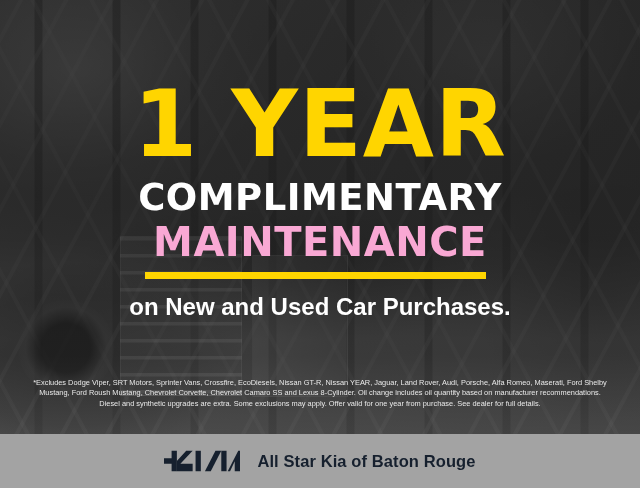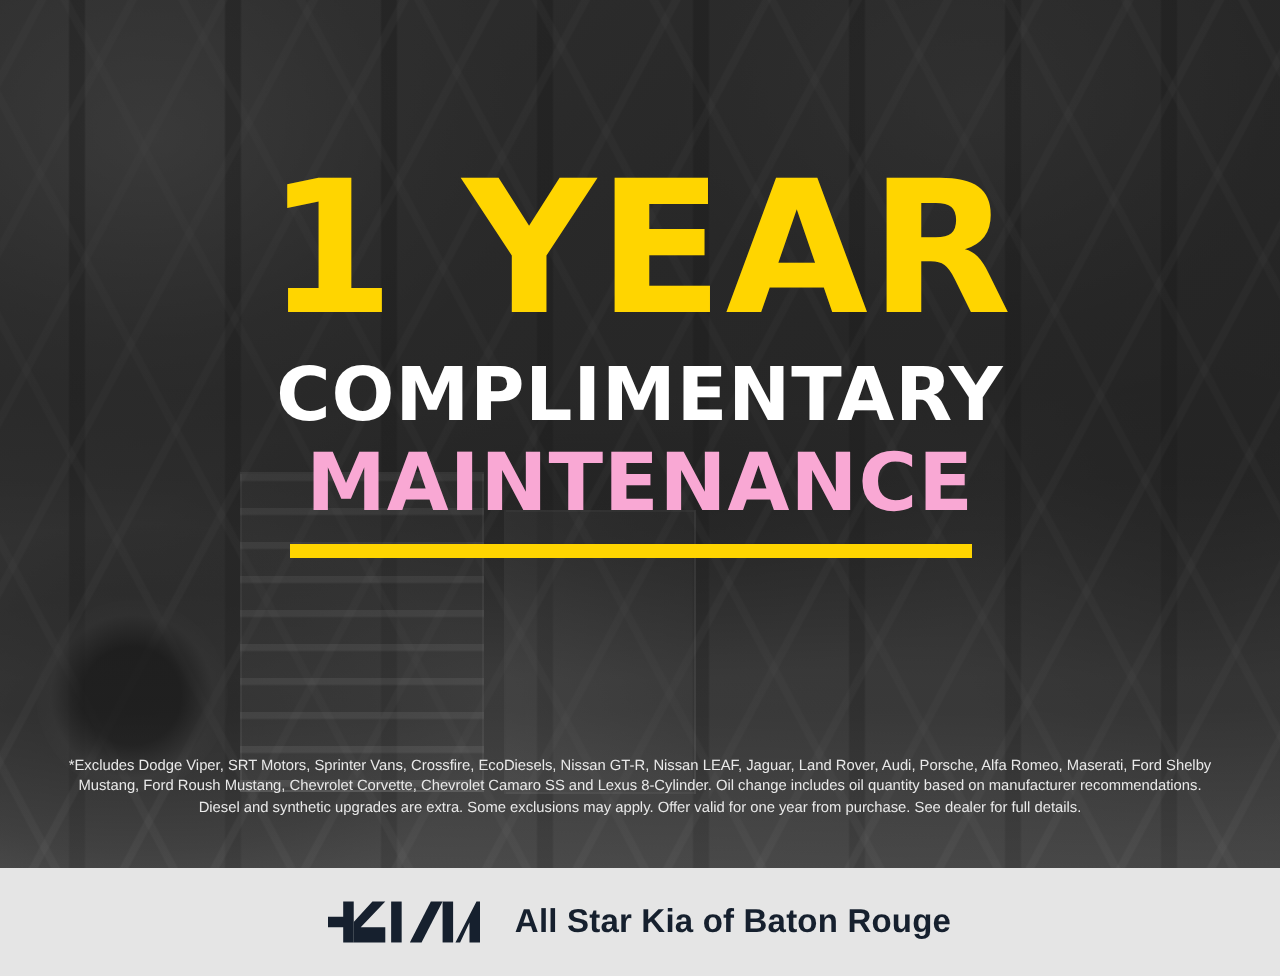--- a/index.html
+++ b/index.html
@@ -178,21 +178,21 @@
     font-family: "Liberation Sans", sans-serif;
   }
   .disclaimer p { margin: 0; }
 
   
   .footer {
     position: absolute;
     left: 0; top: 434px;
     width: 640px;
     height: 54px;
-    background: #e5e5e5;
+    background: #a3a3a3;
     display: flex;
     align-items: center;
     justify-content: center;
     gap: 17px;
   }
 
   .kia-logo { display: block; }
 
   .dealer-name {
     color: #16202e;
@@ -219,24 +219,25 @@
 
       <div class="headline-year">1 YEAR</div>
 
       <div class="headline-sub1">COMPLIMENTARY</div>
 
       <div class="headline-sub2">MAINTENANCE</div>
 
       <div class="rule"></div>
 
       <div class="offer">
+        <div>on New and Used Car Purchases.</div>
       </div>
 
       <div class="disclaimer">
-        <p>*Excludes Dodge Viper, SRT Motors, Sprinter Vans, Crossfire, EcoDiesels, Nissan GT-R, Nissan LEAF, Jaguar, Land Rover, Audi, Porsche, Alfa Romeo, Maserati, Ford Shelby</p>
+        <p>*Excludes Dodge Viper, SRT Motors, Sprinter Vans, Crossfire, EcoDiesels, Nissan GT-R, Nissan YEAR, Jaguar, Land Rover, Audi, Porsche, Alfa Romeo, Maserati, Ford Shelby</p>
         <p>Mustang, Ford Roush Mustang, Chevrolet Corvette, Chevrolet Camaro SS and Lexus 8-Cylinder. Oil change includes oil quantity based on manufacturer recommendations.</p>
         <p>Diesel and synthetic upgrades are extra. Some exclusions may apply. Offer valid for one year from purchase. See dealer for full details.</p>
       </div>
 
     </div>
   </div>
 
   <div class="footer">
 
     <svg class="kia-logo" width="76" height="22" viewBox="0 0 260 74" aria-hidden="true">

